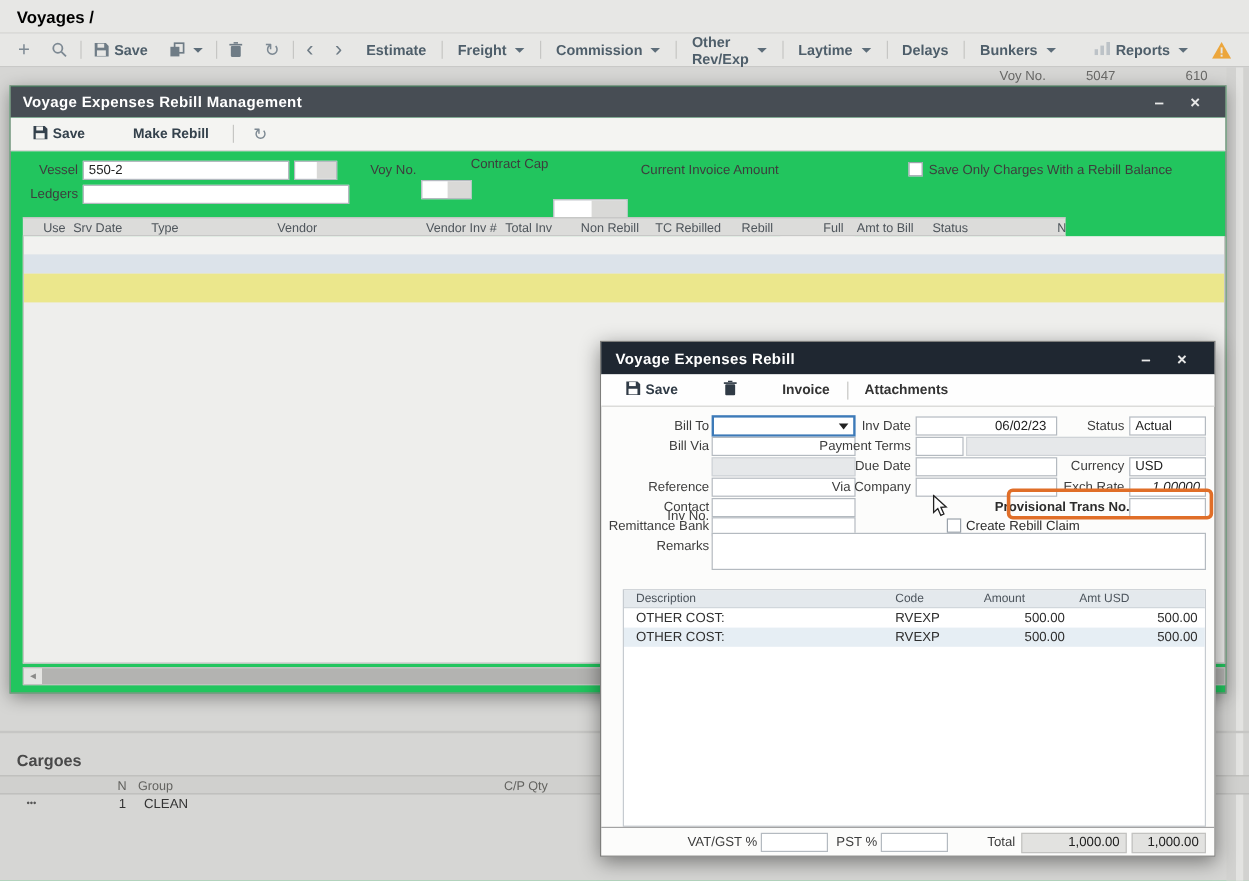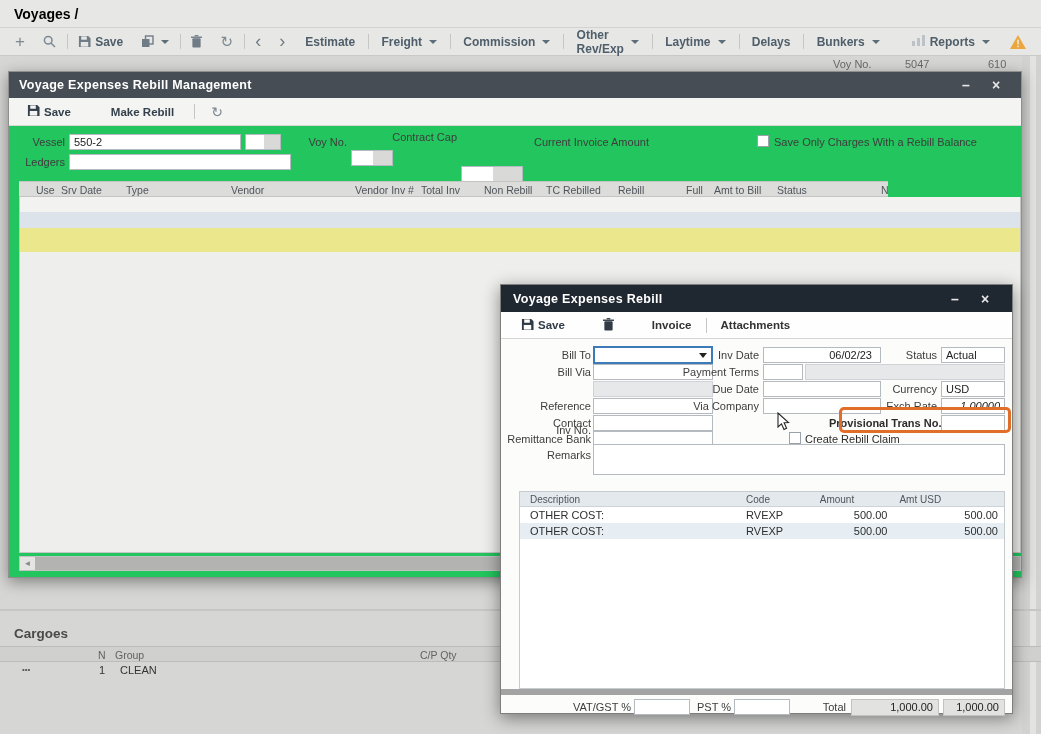--- a/index.html
+++ b/index.html
@@ -357,21 +357,21 @@
       <div class="c-usd">500.00</div>
     </div>
     <div class="ltrow" style="background:#e6eef4;">
       <div class="c-desc">OTHER COST:</div>
       <div class="c-code">RVEXP</div>
       <div class="c-amt">500.00</div>
       <div class="c-usd">500.00</div>
     </div>
   </div>
 
-  <div class="abs" style="left:0; top:404px; width:511px; height:24px; border-top:6px solid #a3a3a3;">
+  <div class="abs" style="left:0; top:404px; width:511px; height:24px; border-top:1px solid #a3a3a3;">
     <span class="abs lbl" style="left:55px; top:5px; width:75px;">VAT/GST %</span>
     <input class="abs inp" style="left: 133px; top: 4px; width: 56px;">
     <span class="abs lbl" style="left:180px; top:5px; width:50px;">PST %</span>
     <input class="abs inp" style="left: 233px; top: 4px; width: 56px;">
     <span class="abs lbl" style="left:300px; top:5px; width:45px;">Total</span>
     <div class="abs tot" style="left:350px; top:4px; width:88px; height:17px;">1,000.00</div>
     <div class="abs tot" style="left:442px; top:4px; width:62px; height:17px;">1,000.00</div>
   </div>
 </div>
 

